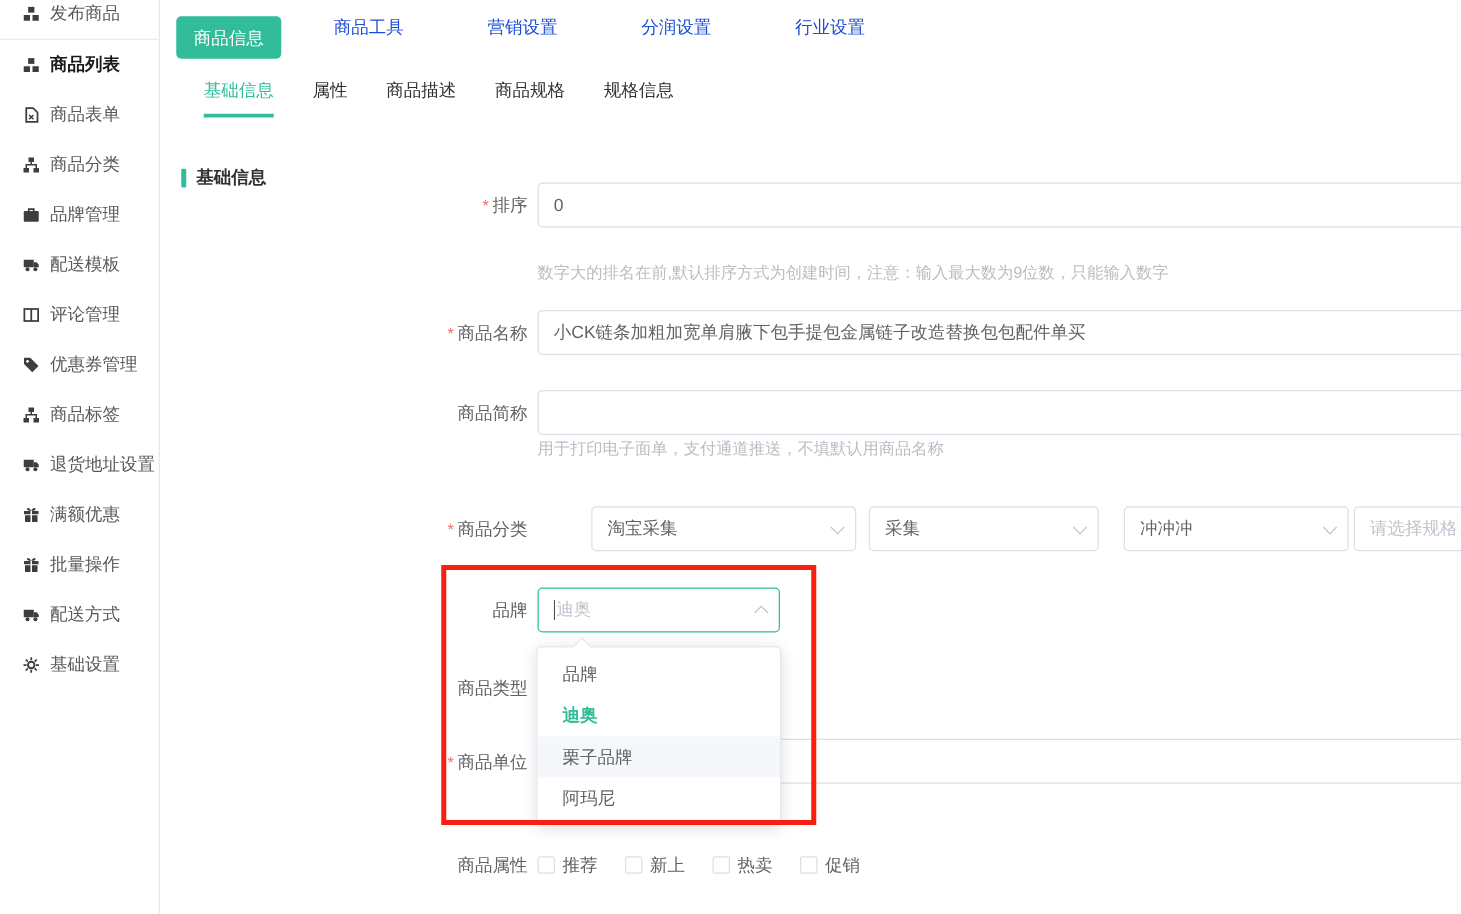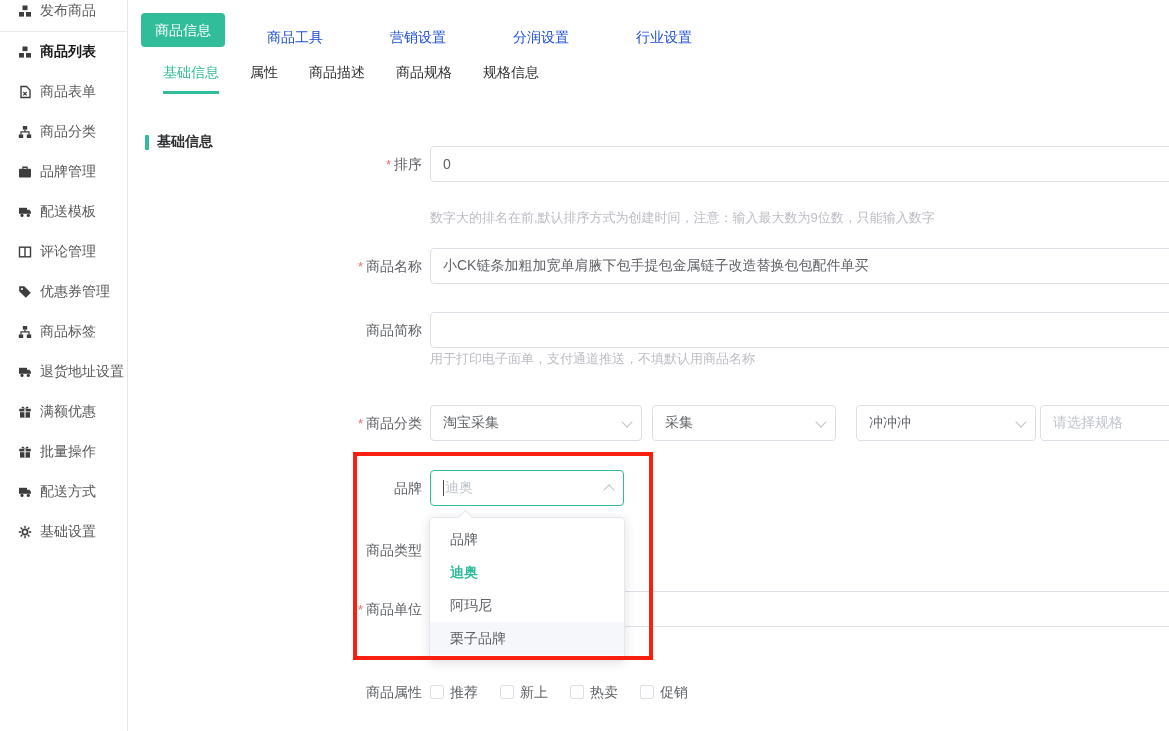--- a/index.html
+++ b/index.html
@@ -12,21 +12,21 @@
   .sidebar{position:absolute;left:0;top:0;width:128px;height:731px;background:#fff;
     border-right:1px solid #e7e7e7;box-sizing:border-box;overflow:hidden;}
   .side-menu{margin-top:-9px;}
   .side-item{height:40px;display:flex;align-items:center;padding-left:18px;gap:8px;
     color:#595959;cursor:pointer;white-space:nowrap;}
   .side-item.active{font-weight:bold;color:#1a1a1a;}
   .side-item .s-icon{display:inline-flex;color:#3d3d3d;flex:none;}
   .side-divider{height:1px;background:#ebebeb;}
   
   .content{position:absolute;left:128px;top:0;right:0;height:100%;background:#fff;}
-  .tabs{position:absolute;left:13px;top:13px;height:34px;display:flex;align-items:flex-end;gap:67px;}
+  .tabs{position:absolute;left:13px;top:13px;height:34px;display:flex;align-items:flex-start;gap:67px;}
   .tab{color:#1d4ed8;cursor:pointer;}
   .tab.active{background:var(--accent);color:#fff;height:34px;line-height:34px;
     padding:0 14px;border-radius:4px;margin-right:-25px;}
   .subtabs{position:absolute;left:35px;top:64px;display:flex;gap:31px;}
   .subtab{color:#303133;padding-bottom:9px;border-bottom:3px solid transparent;cursor:pointer;}
   .subtab.active{color:var(--accent);border-bottom-color:var(--accent);}
   .section-head{position:absolute;left:17px;top:133px;display:flex;align-items:center;gap:8px;
     font-weight:bold;color:#303133;}
   .section-bar{width:4px;height:15px;background:var(--accent);border-radius:1px;}
   
@@ -35,21 +35,21 @@
     color:#606266;flex:none;line-height:36px;white-space:nowrap;}
   .label-only .flabel{line-height:20px;}
   .star{color:#f56c6c;margin-right:3px;font-size:13px;}
   .text-input{height:36px;box-sizing:border-box;border:1px solid #dcdfe6;border-radius:4px;
     padding:0 12px;display:flex;align-items:center;background:#fff;color:#606266;}
   .grow{flex:1;margin-right:-4px;}
   .fhelp{position:absolute;left:302px;color:#bcbcc4;font-size:13px;}
   .row-sort{top:146px;}   .help-sort{top:209px;}
   .row-name{top:248px;}
   .row-short{top:312px;}  .help-short{top:350px;}
-  .row-category{top:405px;}
+  .row-category{top:405px;gap:43px;}
   .row-brand{top:470px;}
   .row-type{top:540px;}
   .row-unit{top:591px;}
   .row-attrs{top:682px;}
   .selects{display:flex;}
   .select{height:36px;box-sizing:border-box;border:1px solid #dcdfe6;border-radius:4px;
     display:flex;align-items:center;justify-content:space-between;padding:0 10px 0 12px;
     background:#fff;cursor:pointer;flex:none;}
   .sel-val{color:#606266;overflow:hidden;white-space:nowrap;}
   .sel-val.placeholder{color:#c0c4cc;}
@@ -334,18 +334,18 @@
         </label>
       </div>
   </div>
 </main>
 
 <div class="dropdown">
   <div class="dd-arrow"></div>
   <div id="dd-options">
       <div class="dd-option">品牌</div>
       <div class="dd-option selected">迪奥</div>
+      <div class="dd-option hover">栗子品牌</div>
       <div class="dd-option">阿玛尼</div>
-      <div class="dd-option hover">栗子品牌</div>
     </div>
 </div>
 
 <div class="annotation"></div>
 
 </body></html>

